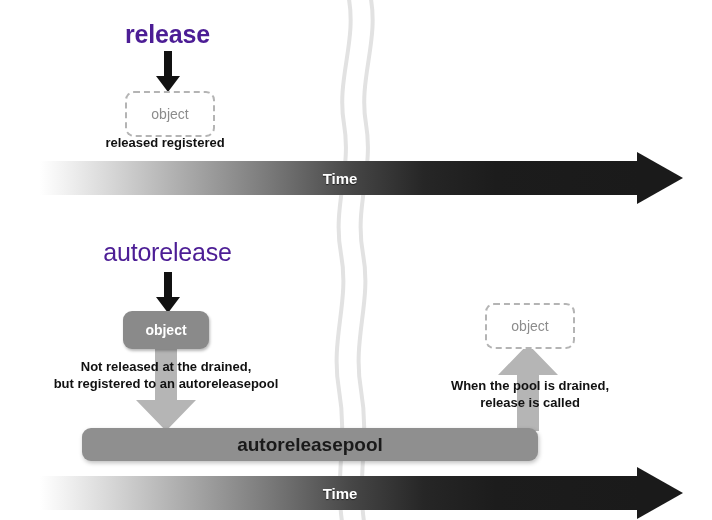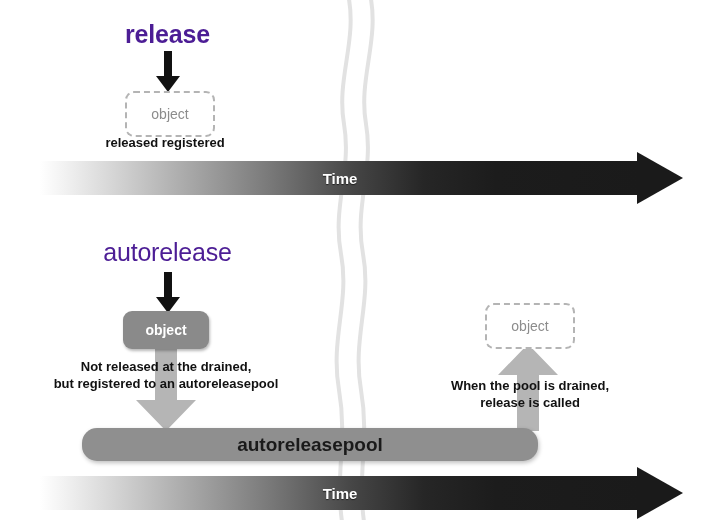--- a/index.html
+++ b/index.html
@@ -159,21 +159,21 @@
   #timebar-top    { left: 40px; top: 161px; width: 645px; height: 34px; }
   #timebar-bottom { left: 40px; top: 476px; width: 645px; height: 34px; }
 
   
   .pool-bar {
     position: absolute;
     left: 82px;
     top: 428px;
     width: 456px;
     height: 33px;
-    border-radius: 15px;
+    border-radius: 9px;
     background: #8f8f8f;
     box-shadow: 1px 2px 4px rgba(0,0,0,0.25);
     display: flex;
     align-items: center;
     justify-content: center;
     color: #1a1a1a;
     font-size: 19px;
     font-weight: bold;
     z-index: 3;
   }

